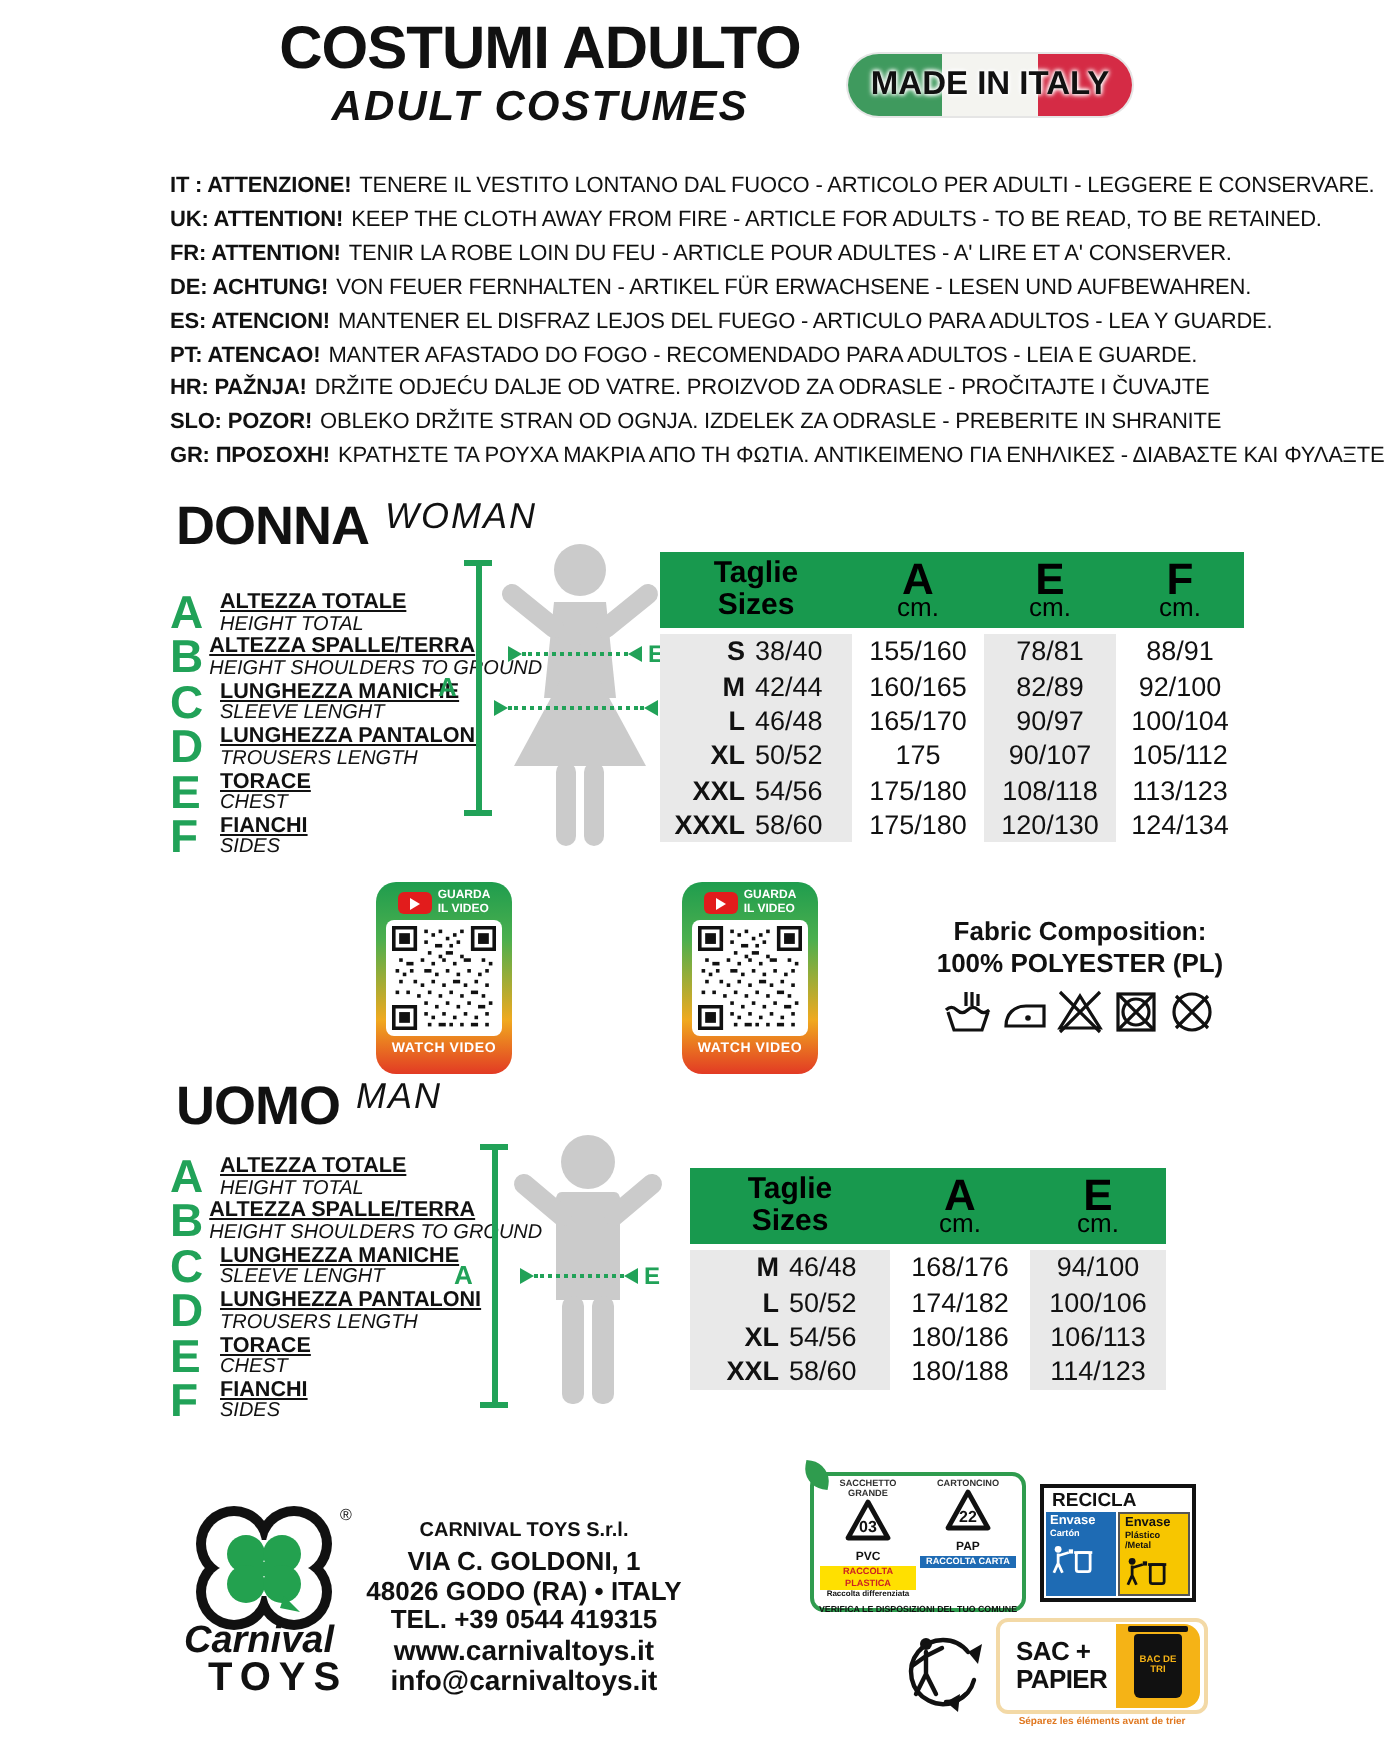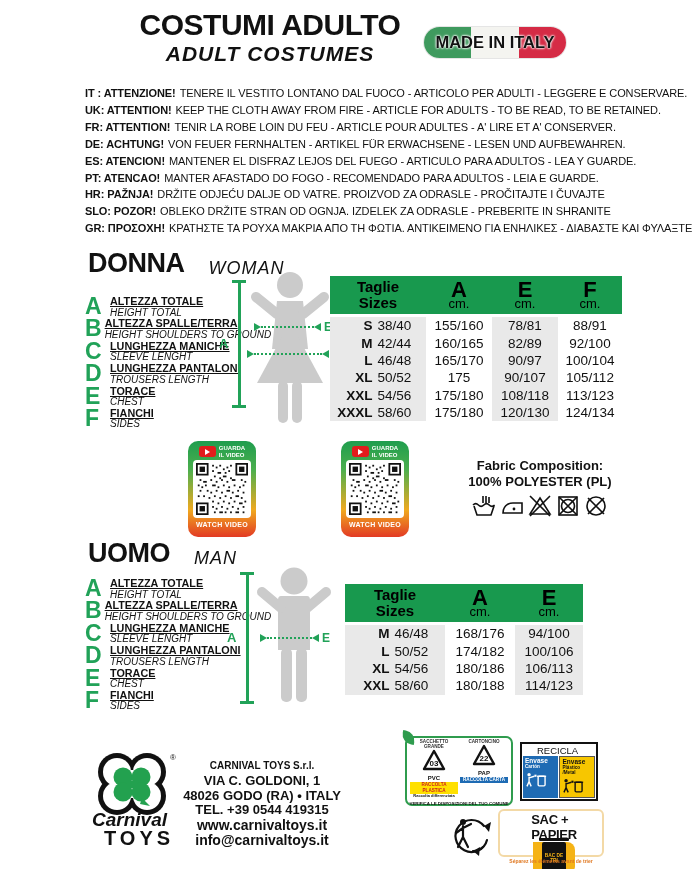--- a/index.html
+++ b/index.html
@@ -15,21 +15,21 @@
   .badge-text{left:424px;top:27px;width:142px;height:31px;display:flex;align-items:center;justify-content:center;
               font-weight:800;font-size:16.5px;color:#111;text-shadow:0 0 2px #fff,0 0 2px #fff,0 0 3px #fff;}
 
   
   .warnings{left:85px;top:85px;width:612px;}
   .warn{font-size:11px;line-height:16.9px;white-space:nowrap;letter-spacing:-.1px;}
   .warn b{font-weight:800;}
   .warn span{margin-left:4px;font-weight:500;}
 
   
-  .sec-head{display:flex;align-items:flex-end;gap:24px;}
+  .sec-head{display:flex;align-items:flex-start;gap:8px;}
   .sec-title{font-size:27px;font-weight:800;letter-spacing:-.5px;}
   .sec-sub{font-size:18px;font-style:italic;font-weight:500;letter-spacing:1px;}
 
   
   .legend{width:180px;}
   .leg-item{display:flex;height:22.4px;align-items:flex-start;}
   .leg-letter{width:22px;font-size:23px;font-weight:800;color:#21a258;line-height:21px;}
   .leg-txt{margin-left:3px;}
   .leg-it{font-size:10.8px;font-weight:800;line-height:11.5px;white-space:nowrap;text-decoration:underline;}
   .leg-en{font-size:10px;font-style:italic;line-height:10.5px;white-space:nowrap;}
@@ -85,30 +85,30 @@
   .rcols{display:flex;justify-content:space-around;}
   .rcol{width:48px;text-align:center;}
   .rlab{font-size:4.6px;font-weight:700;line-height:5px;color:#333;}
   .rmat{font-size:6px;font-weight:800;line-height:6px;}
   .rtag1{background:#ffe000;color:#c22;font-size:4.6px;font-weight:800;line-height:6px;margin-top:1px;}
   .rtag1s{font-size:4px;font-weight:600;line-height:4.5px;}
   .rtag2{background:#1e6bb4;color:#fff;font-size:4.6px;font-weight:800;line-height:6px;margin-top:1px;}
   .rnote{font-size:4.4px;font-weight:700;text-align:center;line-height:5px;margin-top:2px;}
 
   .recicla{width:78px;box-sizing:border-box;border:2px solid #111;background:#fff;padding:1px;}
-  .recicla-title{font-size:9.5px;font-weight:400;line-height:11px;padding-left:14px;}
+  .recicla-title{font-size:9.5px;font-weight:700;line-height:11px;padding-left:3px;}
   .env-row{display:flex;gap:1px;}
   .env{width:36px;height:42px;box-sizing:border-box;padding:1px 2px;}
   .env-blue{background:#1e6bb4;color:#fff;}
   .env-yellow{background:#f7c600;color:#111;border:1px solid #555;}
   .env-l1{font-size:6.5px;font-weight:800;line-height:7px;}
   .env-l2{font-size:4.6px;font-weight:600;line-height:5px;}
 
   .sacbox{width:106px;height:48px;box-sizing:border-box;border:2px solid #f3d9a6;border-radius:6px;background:#fff;
-          display:flex;align-items:center;justify-content:space-between;padding:2px 2px 2px 8px;flex-direction:column;}
+          display:flex;align-items:center;justify-content:space-between;padding:2px 2px 2px 8px;}
   .sac-text{font-size:13px;font-weight:900;line-height:14.5px;letter-spacing:-.3px;}
   .bac{width:42px;height:42px;background:#f5b316;border-radius:0 8px 8px 0;display:flex;align-items:center;justify-content:center;}
   .bin{width:24px;height:32px;background:#111;border-radius:2px 2px 3px 3px;position:relative;display:flex;align-items:center;justify-content:center;}
   .bin::before{content:"";position:absolute;top:-4px;left:-3px;width:30px;height:3px;background:#111;border-radius:1px;}
   .bin-label{color:#f5b316;font-size:4.8px;font-weight:800;text-align:center;line-height:5.5px;}
   .sac-note{font-size:5px;font-weight:700;color:#e07820;text-align:center;}
 
   .copyright{left:0;top:845px;width:700px;text-align:center;font-size:12.5px;font-weight:500;}
   .copyright b{font-weight:800;}
 </style>

